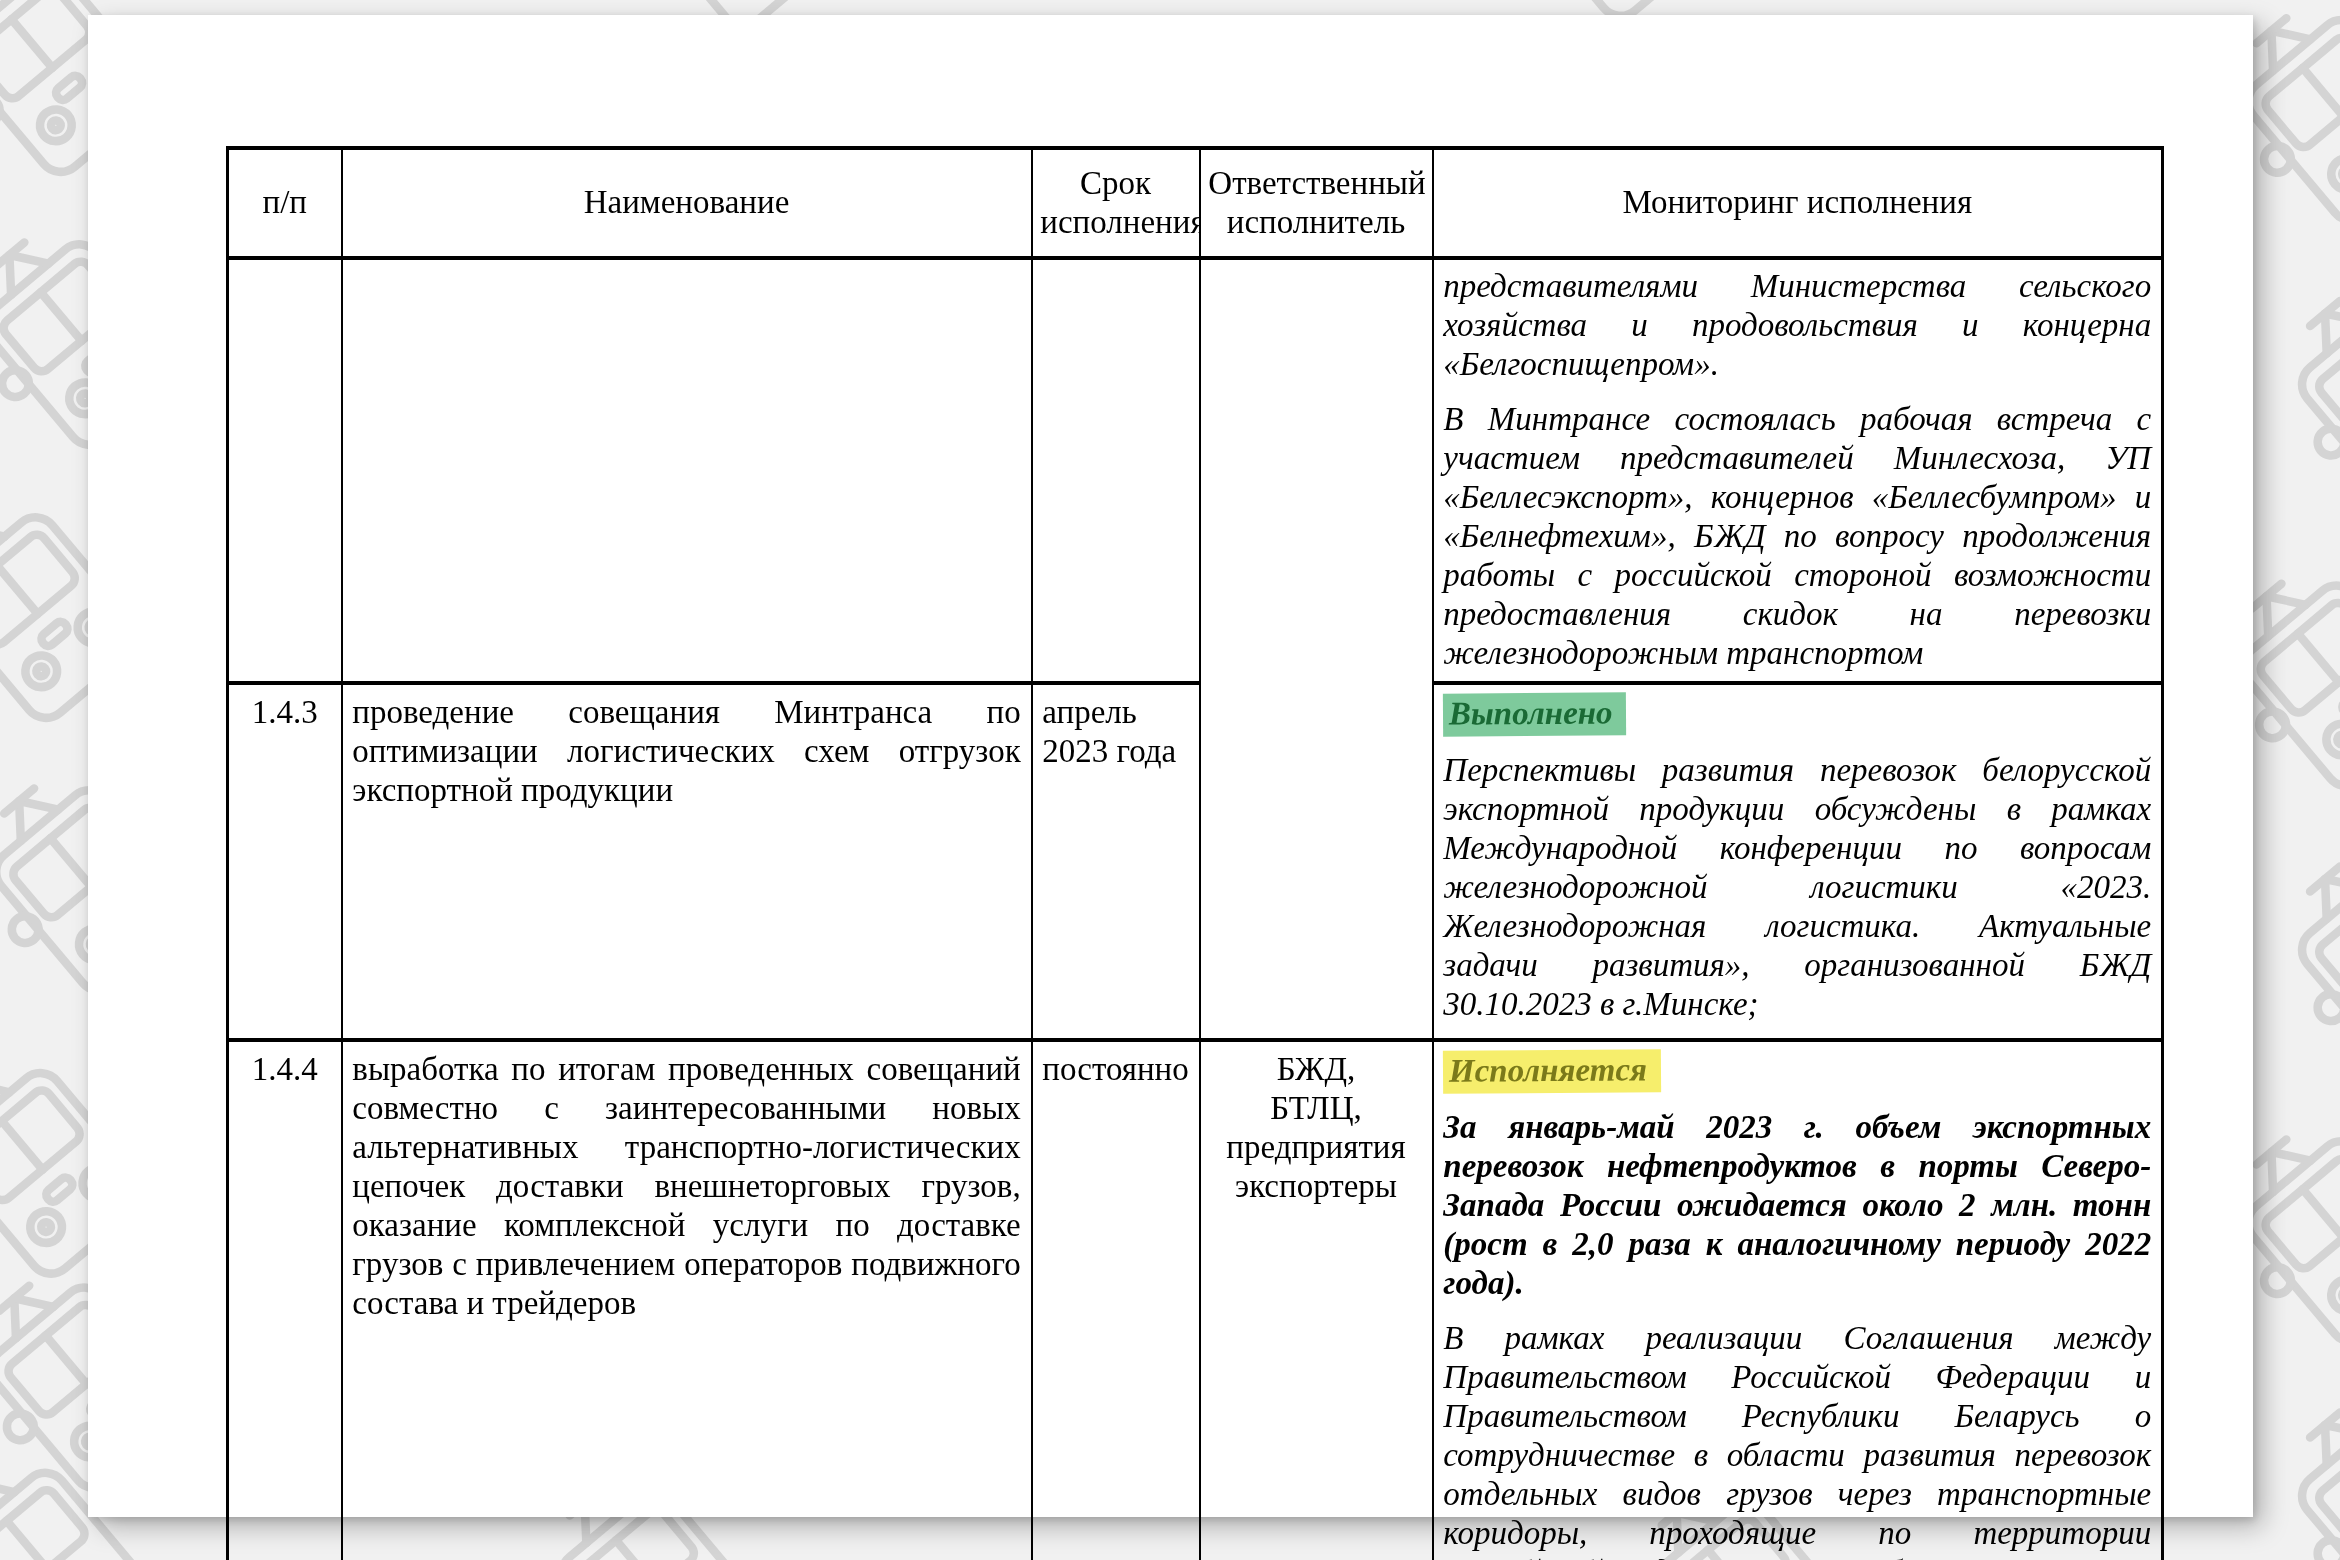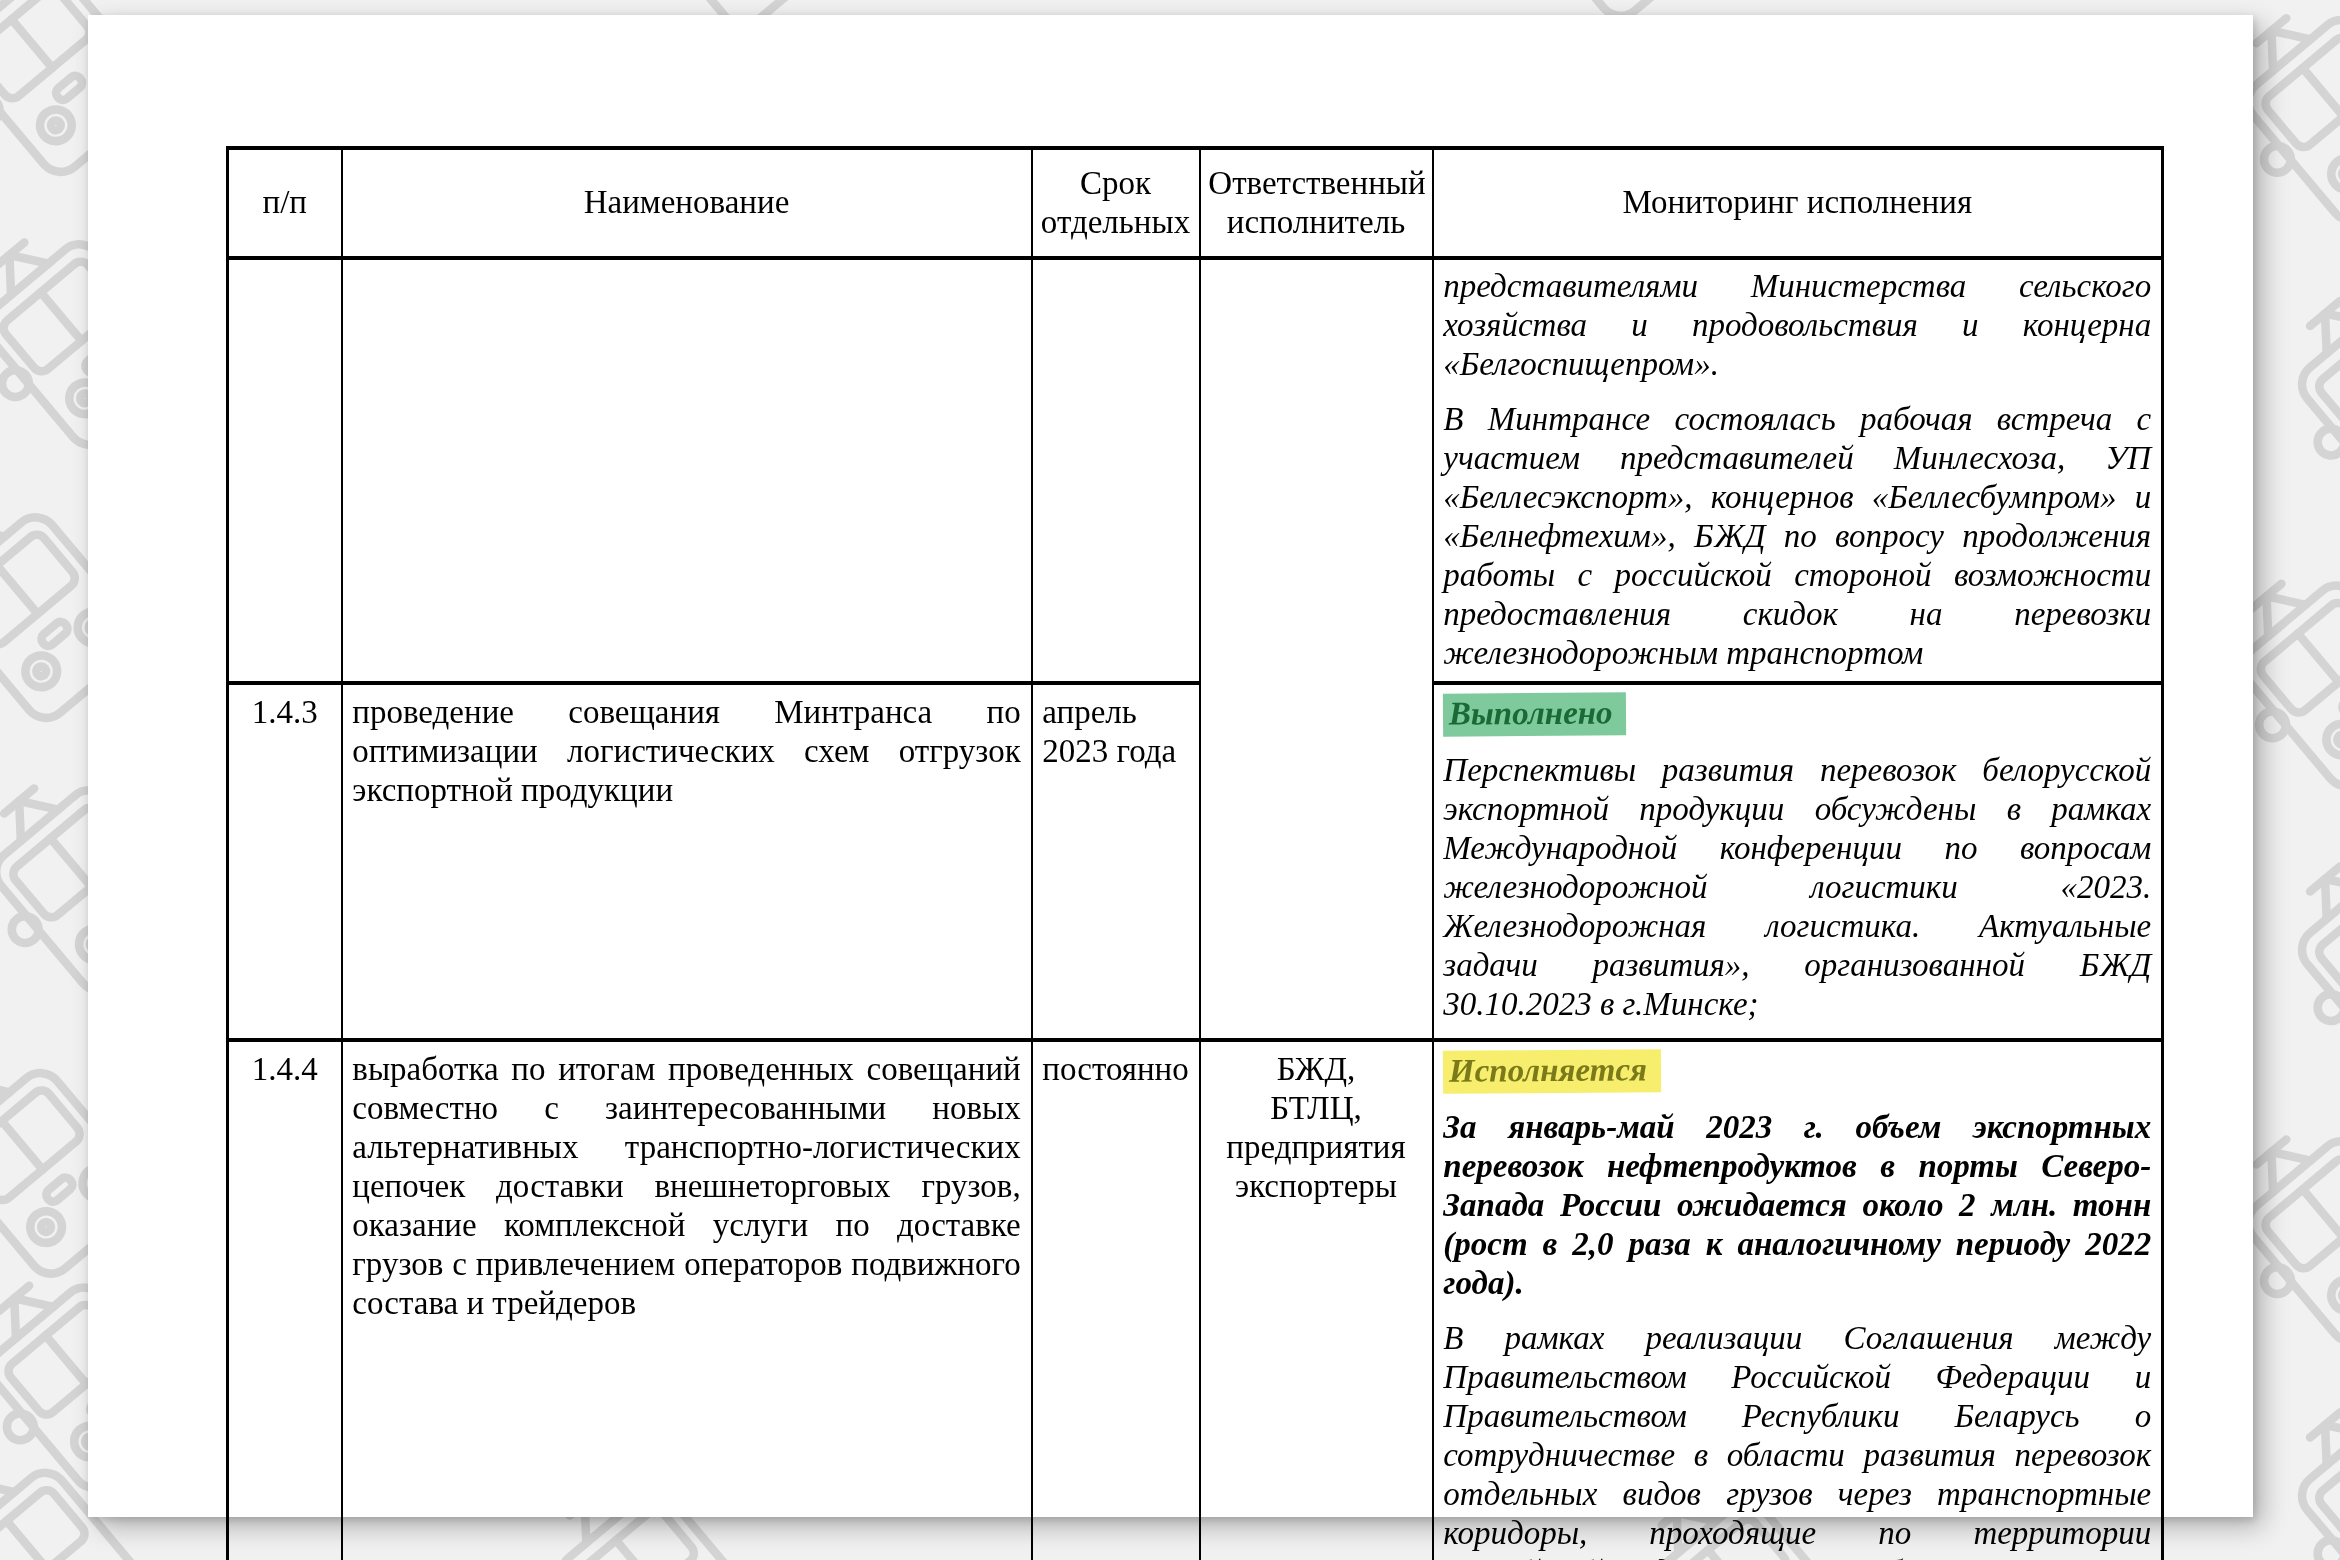--- a/index.html
+++ b/index.html
@@ -116,21 +116,21 @@
       <col style="width:114px">
       <col style="width:690px">
       <col style="width:168px">
       <col style="width:233px">
       <col style="width:730px">
     </colgroup>
     <tbody>
         <tr class="h-header">
       <th>п/п</th>
       <th>Наименование</th>
-      <th>Срок отдельных</th>
+      <th>Срок исполнения</th>
       <th>Ответственный исполнитель</th>
       <th>Мониторинг исполнения</th>
     </tr>
 
     <tr class="h-a">
       <td class="cell-num"></td>
       <td class="cell-name"></td>
       <td class="cell-term"></td>
       <td class="cell-exec" rowspan="2"></td>
       <td class="cell-mon">

